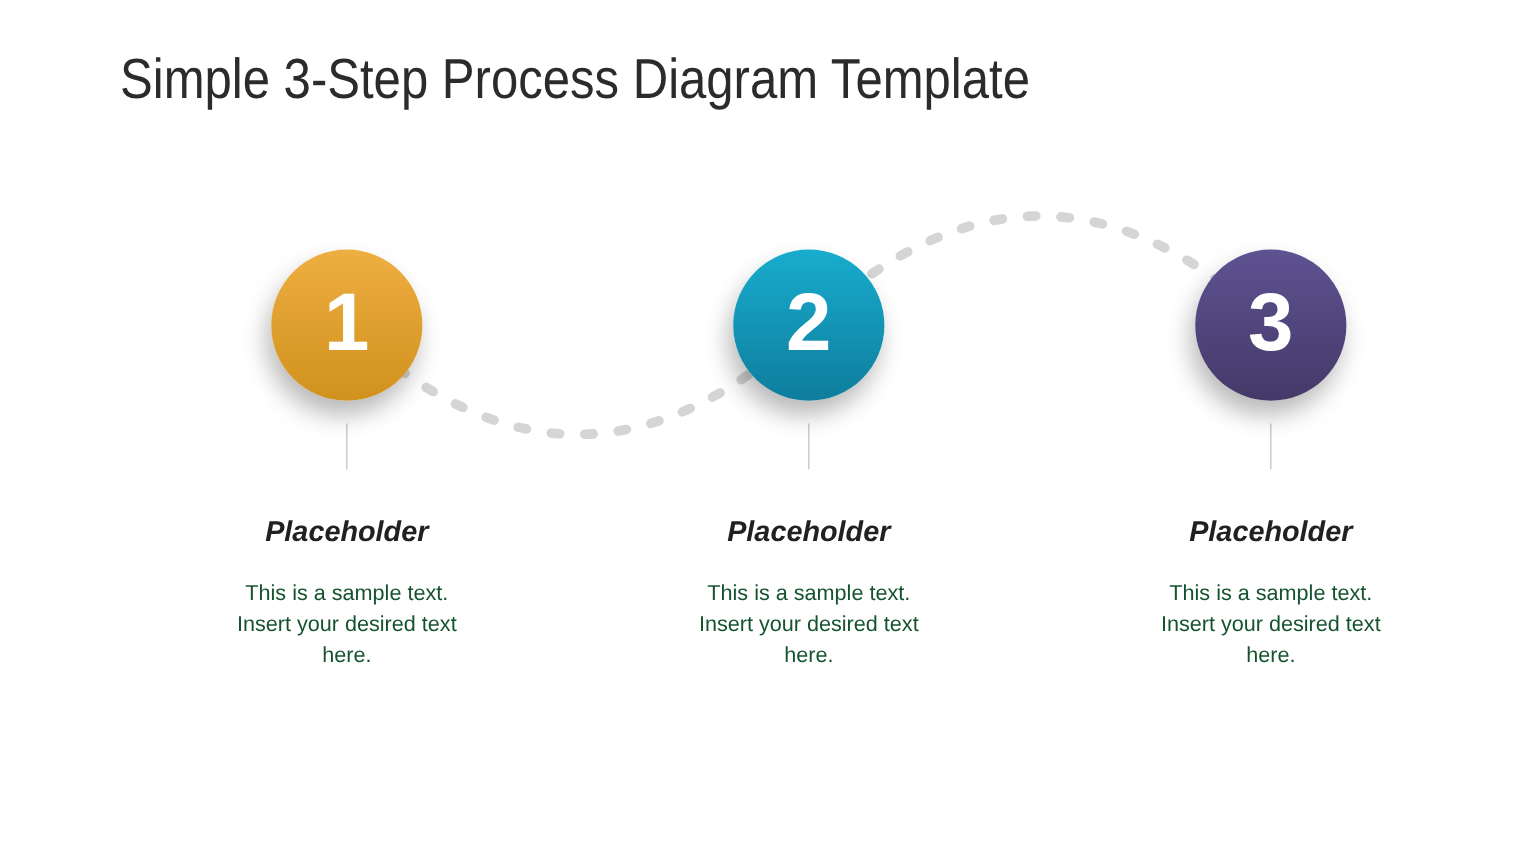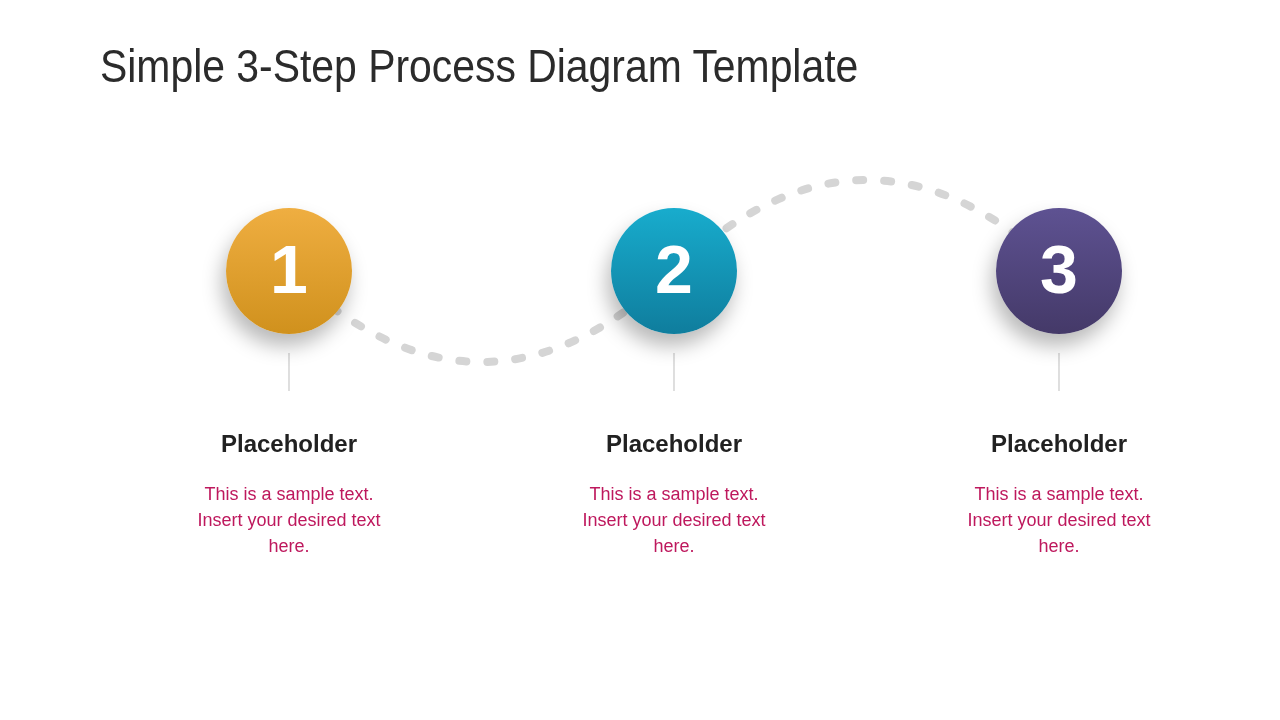--- a/index.html
+++ b/index.html
@@ -63,26 +63,27 @@
   }
   .step-text.t1 { left: 123px; }
   .step-text.t2 { left: 508px; }
   .step-text.t3 { left: 893px; }
   .step-label {
     margin: 0 0 22px 0;
     font-size: 24px;
     font-weight: 700;
     color: #212121;
     line-height: 30px;
+    font-style: italic;
   }
   .step-desc {
     margin: 0;
     font-size: 18px;
     font-weight: 400;
-    color: #be185d;
+    color: #14532d;
     line-height: 26px;
     white-space: pre-line;
   }
 </style>
 </head>
 <body>
 
 <div class="slide">
 
   <h1 class="slide-title">Simple 3-Step Process Diagram Template</h1>

